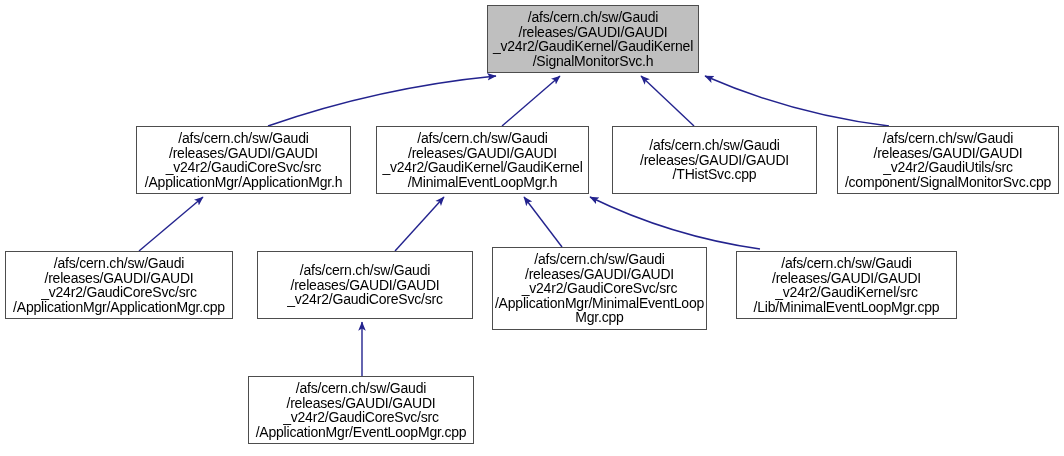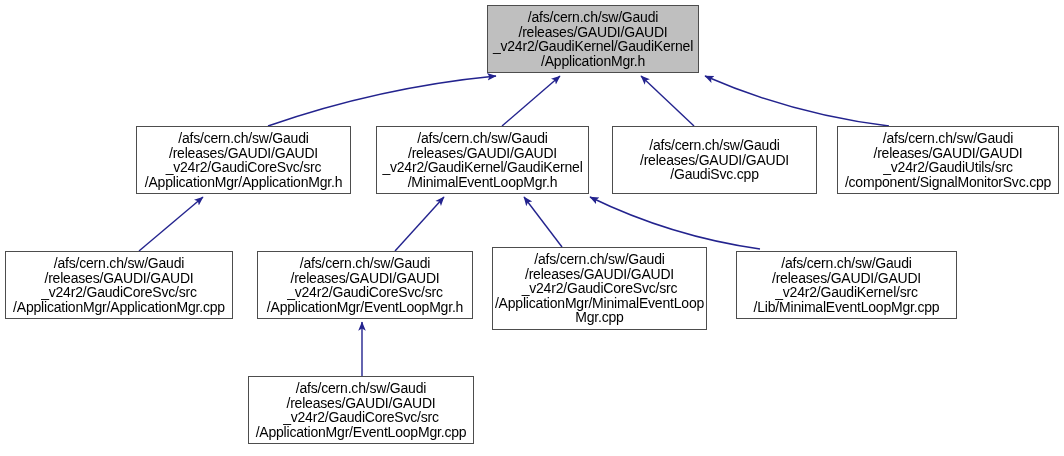--- a/index.html
+++ b/index.html
@@ -60,23 +60,23 @@
       <path d="M 268 126 Q 379.0010892024501 87.32496676317244 496 76" fill="none" stroke="#23238e" stroke-width="1.4" marker-end="url(#arrowhead)"></path>
       <path d="M 502 126 L 560 76" fill="none" stroke="#23238e" stroke-width="1.4" marker-end="url(#arrowhead)"></path>
       <path d="M 694 126 L 641 76" fill="none" stroke="#23238e" stroke-width="1.4" marker-end="url(#arrowhead)"></path>
       <path d="M 889 126 Q 793.3287835334357 114.51007659695635 705 76" fill="none" stroke="#23238e" stroke-width="1.4" marker-end="url(#arrowhead)"></path>
       <path d="M 139 251 L 203 197" fill="none" stroke="#23238e" stroke-width="1.4" marker-end="url(#arrowhead)"></path>
       <path d="M 395 251 L 444 197" fill="none" stroke="#23238e" stroke-width="1.4" marker-end="url(#arrowhead)"></path>
       <path d="M 562 247 L 524 197" fill="none" stroke="#23238e" stroke-width="1.4" marker-end="url(#arrowhead)"></path>
       <path d="M 760 249 Q 670.9049392134903 236.38769872512788 590 197" fill="none" stroke="#23238e" stroke-width="1.4" marker-end="url(#arrowhead)"></path>
       <path d="M 362 376 L 362 322" fill="none" stroke="#23238e" stroke-width="1.4" marker-end="url(#arrowhead)"></path>
     </svg>
-<div class="node-box root" title="IEventProcessor.h" style="left: 487px; top: 5px; width: 212px; height: 68px; background: rgb(191, 191, 191); border-color: rgb(77, 77, 77);"><span class="node-line">/afs/cern.ch/sw/Gaudi</span><span class="node-line">/releases/GAUDI/GAUDI</span><span class="node-line">_v24r2/GaudiKernel/GaudiKernel</span><span class="node-line">/ApplicationMgr.h</span></div>
+<div class="node-box root" title="IEventProcessor.h" style="left: 487px; top: 5px; width: 212px; height: 68px; background: rgb(191, 191, 191); border-color: rgb(77, 77, 77);"><span class="node-line">/afs/cern.ch/sw/Gaudi</span><span class="node-line">/releases/GAUDI/GAUDI</span><span class="node-line">_v24r2/GaudiKernel/GaudiKernel</span><span class="node-line">/SignalMonitorSvc.h</span></div>
     <div class="node-box" title="ApplicationMgr.h" style="left: 136px; top: 126px; width: 215px; height: 68px; background: rgb(255, 255, 255); border-color: rgb(77, 77, 77);"><span class="node-line">/afs/cern.ch/sw/Gaudi</span><span class="node-line">/releases/GAUDI/GAUDI</span><span class="node-line">_v24r2/GaudiCoreSvc/src</span><span class="node-line">/ApplicationMgr/ApplicationMgr.h</span></div>
     <div class="node-box" title="MinimalEventLoopMgr.h" style="left: 376px; top: 126px; width: 213px; height: 68px; background: rgb(255, 255, 255); border-color: rgb(77, 77, 77);"><span class="node-line">/afs/cern.ch/sw/Gaudi</span><span class="node-line">/releases/GAUDI/GAUDI</span><span class="node-line">_v24r2/GaudiKernel/GaudiKernel</span><span class="node-line">/MinimalEventLoopMgr.h</span></div>
-    <div class="node-box" title="THistSvc.cpp" style="left: 612px; top: 126px; width: 205px; height: 68px; background: rgb(255, 255, 255); border-color: rgb(77, 77, 77);"><span class="node-line">/afs/cern.ch/sw/Gaudi</span><span class="node-line">/releases/GAUDI/GAUDI</span><span class="node-line">/GaudiSvc.cpp</span></div>
+    <div class="node-box" title="THistSvc.cpp" style="left: 612px; top: 126px; width: 205px; height: 68px; background: rgb(255, 255, 255); border-color: rgb(77, 77, 77);"><span class="node-line">/afs/cern.ch/sw/Gaudi</span><span class="node-line">/releases/GAUDI/GAUDI</span><span class="node-line">/THistSvc.cpp</span></div>
     <div class="node-box" title="SignalMonitorSvc.cpp" style="left: 837px; top: 126px; width: 222px; height: 68px; background: rgb(255, 255, 255); border-color: rgb(77, 77, 77);"><span class="node-line">/afs/cern.ch/sw/Gaudi</span><span class="node-line">/releases/GAUDI/GAUDI</span><span class="node-line">_v24r2/GaudiUtils/src</span><span class="node-line">/component/SignalMonitorSvc.cpp</span></div>
     <div class="node-box" title="ApplicationMgr.cpp" style="left: 5px; top: 251px; width: 228px; height: 68px; background: rgb(255, 255, 255); border-color: rgb(77, 77, 77);"><span class="node-line">/afs/cern.ch/sw/Gaudi</span><span class="node-line">/releases/GAUDI/GAUDI</span><span class="node-line">_v24r2/GaudiCoreSvc/src</span><span class="node-line">/ApplicationMgr/ApplicationMgr.cpp</span></div>
-    <div class="node-box" title="EventLoopMgr.h" style="left: 257px; top: 251px; width: 216px; height: 68px; background: rgb(255, 255, 255); border-color: rgb(77, 77, 77);"><span class="node-line">/afs/cern.ch/sw/Gaudi</span><span class="node-line">/releases/GAUDI/GAUDI</span><span class="node-line">_v24r2/GaudiCoreSvc/src</span><span class="node-line">/ApplicationMgr/EventLoopMgr.h</span></div>
+    <div class="node-box" title="EventLoopMgr.h" style="left: 257px; top: 251px; width: 216px; height: 68px; background: rgb(255, 255, 255); border-color: rgb(77, 77, 77);"><span class="node-line">/afs/cern.ch/sw/Gaudi</span><span class="node-line">/releases/GAUDI/GAUDI</span><span class="node-line">_v24r2/GaudiCoreSvc/src</span></div>
     <div class="node-box" title="MinimalEventLoopMgr.cpp (GaudiCoreSvc)" style="left: 492px; top: 247px; width: 215px; height: 83px; background: rgb(255, 255, 255); border-color: rgb(77, 77, 77);"><span class="node-line">/afs/cern.ch/sw/Gaudi</span><span class="node-line">/releases/GAUDI/GAUDI</span><span class="node-line">_v24r2/GaudiCoreSvc/src</span><span class="node-line">/ApplicationMgr/MinimalEventLoop</span><span class="node-line">Mgr.cpp</span></div>
     <div class="node-box" title="MinimalEventLoopMgr.cpp (GaudiKernel)" style="left: 736px; top: 251px; width: 221px; height: 68px; background: rgb(255, 255, 255); border-color: rgb(77, 77, 77);"><span class="node-line">/afs/cern.ch/sw/Gaudi</span><span class="node-line">/releases/GAUDI/GAUDI</span><span class="node-line">_v24r2/GaudiKernel/src</span><span class="node-line">/Lib/MinimalEventLoopMgr.cpp</span></div>
     <div class="node-box" title="EventLoopMgr.cpp" style="left: 248px; top: 376px; width: 226px; height: 68px; background: rgb(255, 255, 255); border-color: rgb(77, 77, 77);"><span class="node-line">/afs/cern.ch/sw/Gaudi</span><span class="node-line">/releases/GAUDI/GAUDI</span><span class="node-line">_v24r2/GaudiCoreSvc/src</span><span class="node-line">/ApplicationMgr/EventLoopMgr.cpp</span></div>
   </div>
 
 </body></html>

